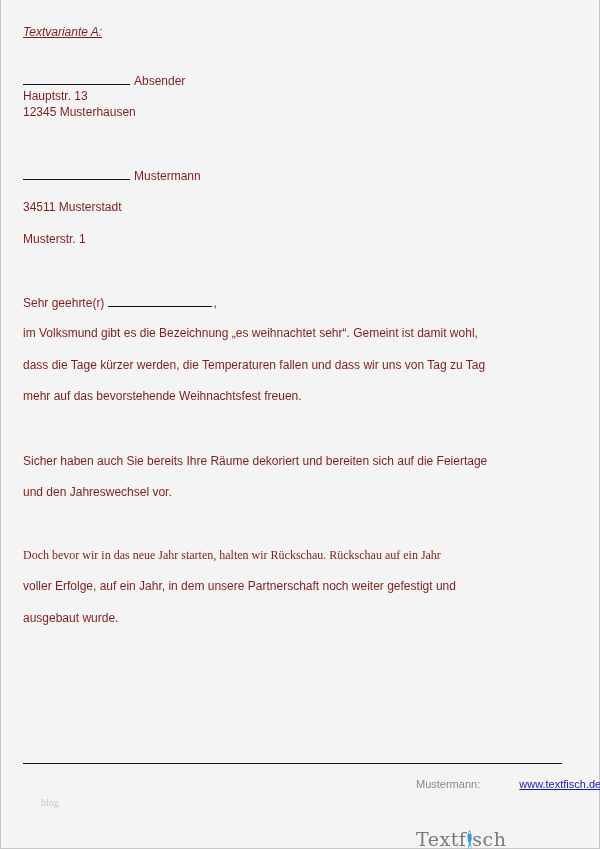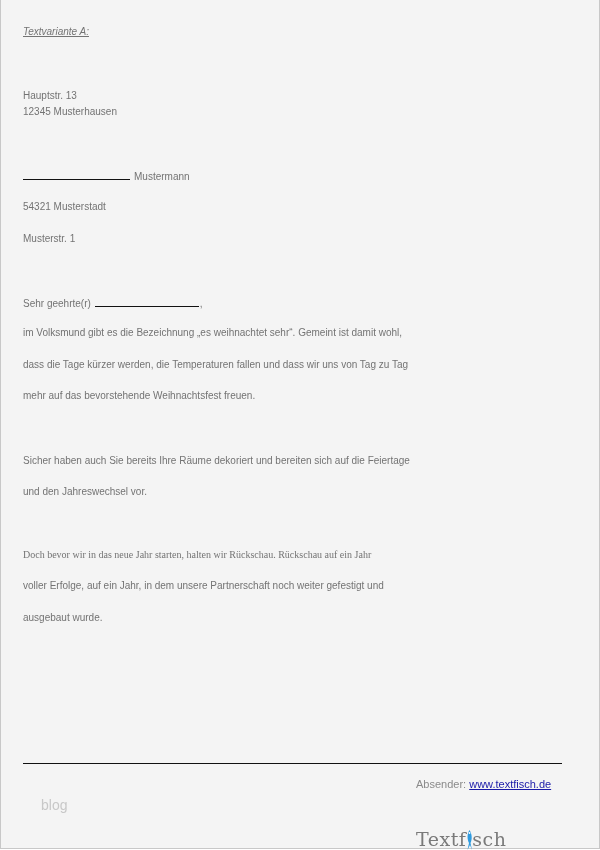--- a/index.html
+++ b/index.html
@@ -19,21 +19,21 @@
       left: 0;
       top: 0;
       width: 598px;
       height: 848px;
       background: #f4f4f4;
       border-left: 1px solid #c8c8c8;
       border-right: 1px solid #c8c8c8;
       border-bottom: 1px solid #c8c8c8;
       box-sizing: content-box;
     }
-    .abs { position: absolute; white-space: nowrap; color: #737373; font-size: 10px; line-height: 16px; }
+    .abs { position: absolute; white-space: nowrap; color: #7f1d1d; font-size: 12px; line-height: 16px; }
     .variant-title {
       left: 22px; top: 24px;
       font-style: italic;
       text-decoration: underline;
     }
     .blank-line {
       display: inline-block;
       border-bottom: 1px solid #111;
       vertical-align: baseline;
       height: 12px;
@@ -75,20 +75,21 @@
       left: 415px;
       top: 778px;
       font-size: 11px;
       line-height: 13px;
       color: #8a8a8a;
       white-space: nowrap;
     }
     .copyright a {
       color: #1a1aa8;
       text-decoration: underline;
+      margin-left: 36px;
     }
     .logo {
       position: absolute;
       left: 415px;
       top: 828px;
       font-family: "DejaVu Serif", "Liberation Serif", serif;
       font-size: 19px;
       line-height: 22px;
       color: #7a7a7a;
       letter-spacing: 0.5px;
@@ -99,59 +100,62 @@
       position: relative;
       width: 6px;
       height: 22px;
       vertical-align: top;
     }
     .logo .fish svg { position: absolute; left: -1px; top: 0; }
     .watermark {
       position: absolute;
       left: 40px;
       top: 797px;
-      font-size: 14px;
+      font-size: 10px;
       color: #c8c8c8;
-      font-family: Liberation Sans, sans-serif;
+      font-family: Liberation Serif, serif;
     }
   </style>
 </head>
 <body>
 
 <div class="page">
 
   <div class="abs variant-title">Textvariante A:</div>
 
+  <div class="abs sender-line">
+    <span class="blank-line"></span><span>Absender</span>
+  </div>
   <div class="abs sender-street">Hauptstr. 13</div>
   <div class="abs sender-city">12345 Musterhausen</div>
 
 
   <div class="abs recipient-line">
     <span class="blank-line"></span><span>Mustermann</span>
   </div>
   <div class="abs recipient-street">Musterstr. 1</div>
-  <div class="abs recipient-city">54321 Musterstadt</div>
+  <div class="abs recipient-city">34511 Musterstadt</div>
 
   <div class="abs salutation">
     <span>Sehr geehrte(r)</span><span class="blank-line"></span><span>,</span>
   </div>
 
   <div class="abs body-line l1">im Volksmund gibt es die Bezeichnung „es weihnachtet sehr“. Gemeint ist damit wohl,</div>
   <div class="abs body-line l2">dass die Tage kürzer werden, die Temperaturen fallen und dass wir uns von Tag zu Tag</div>
   <div class="abs body-line l3">mehr auf das bevorstehende Weihnachtsfest freuen.</div>
   <div class="abs body-line l4">Sicher haben auch Sie bereits Ihre Räume dekoriert und bereiten sich auf die Feiertage</div>
   <div class="abs body-line l5">und den Jahreswechsel vor.</div>
   <div class="abs body-line l6">Doch bevor wir in das neue Jahr starten, halten wir Rückschau. Rückschau auf ein Jahr</div>
   <div class="abs body-line l7">voller Erfolge, auf ein Jahr, in dem unsere Partnerschaft noch weiter gefestigt und</div>
   <div class="abs body-line l8">ausgebaut wurde.</div>
 
   <div class="footer-rule"></div>
 
   <div class="copyright">
-    <span>Absender:</span>
+    <span>Mustermann:</span>
     <a>www.textfisch.de</a>
   </div>
 
   <div class="logo">
     <span>Textf</span><span class="fish"><svg width="9" height="24" viewBox="0 0 9 24">
           <path d="M4.5 2 C2 6, 2 11, 4 15 L2.5 22 L5 17 L7 22 L5.5 15 C7.5 11, 7 6, 4.5 2 Z" fill="#2e9be0"></path>
           <circle cx="4.5" cy="5" r="0.9" fill="#ffffff"></circle>
         </svg></span><span>sch</span>
   </div>
 

